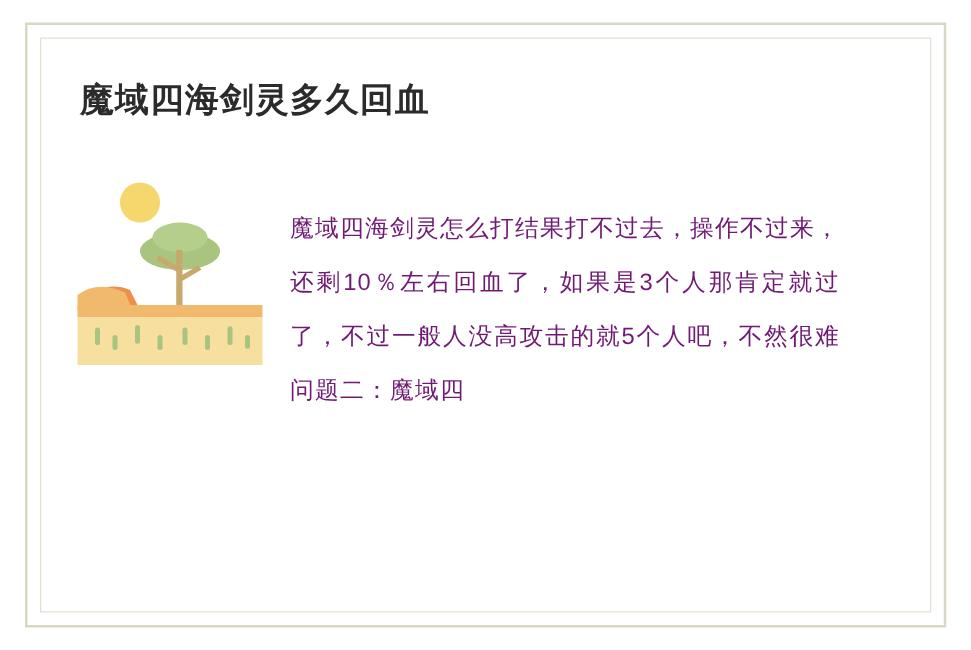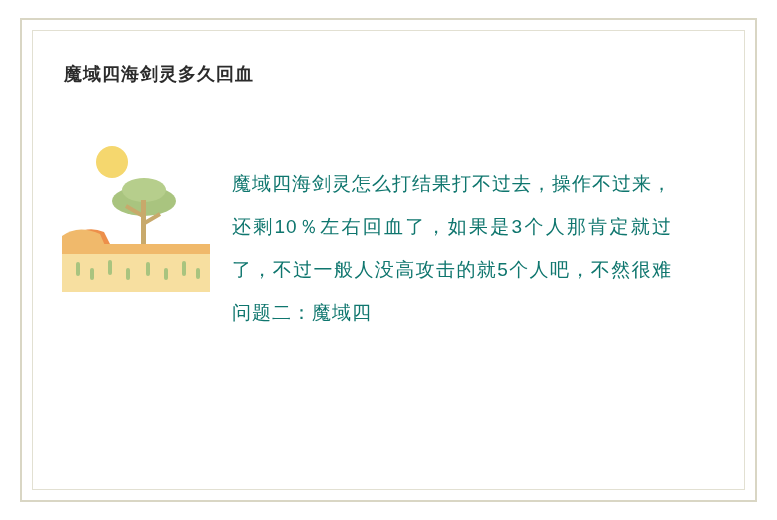--- a/index.html
+++ b/index.html
@@ -29,41 +29,41 @@
     top: 10px;
     right: 10px;
     bottom: 10px;
     border: 1px solid #e2e0d2;
     box-sizing: border-box;
   }
   .title {
     position: absolute;
     left: 42px;
     top: 42px;
-    font-size: 18px;
+    font-size: 27px;
     font-weight: bold;
     color: #2b2b2b;
     letter-spacing: 1px;
     white-space: nowrap;
   }
   .illustration {
     position: absolute;
     left: 38px;
     top: 118px;
     width: 152px;
     height: 160px;
   }
   .body-text {
     position: absolute;
     left: 210px;
     top: 142px;
     width: 440px;
     font-size: 19px;
     line-height: 43px;
-    color: #0f766e;
+    color: #701a75;
     letter-spacing: 1px;
     text-align: justify;
   }
 </style>
 </head>
 <body>
 
 <div class="card">
   <div class="card-inner"></div>
 

